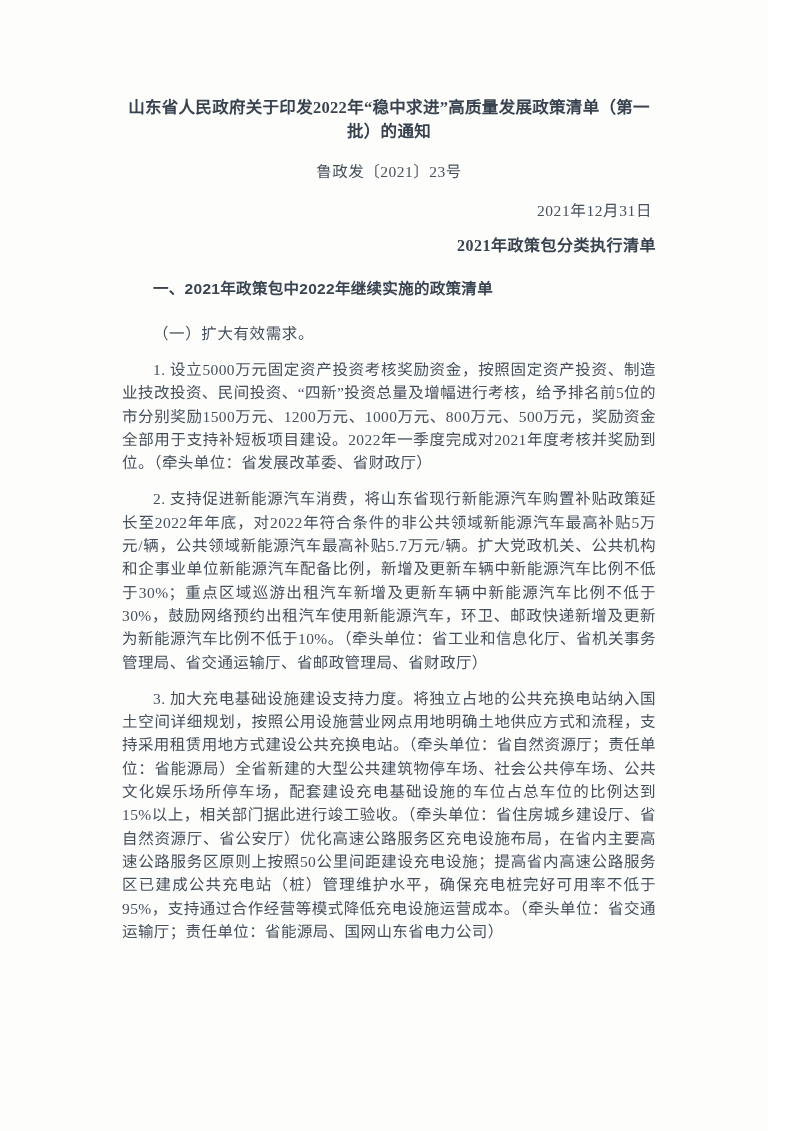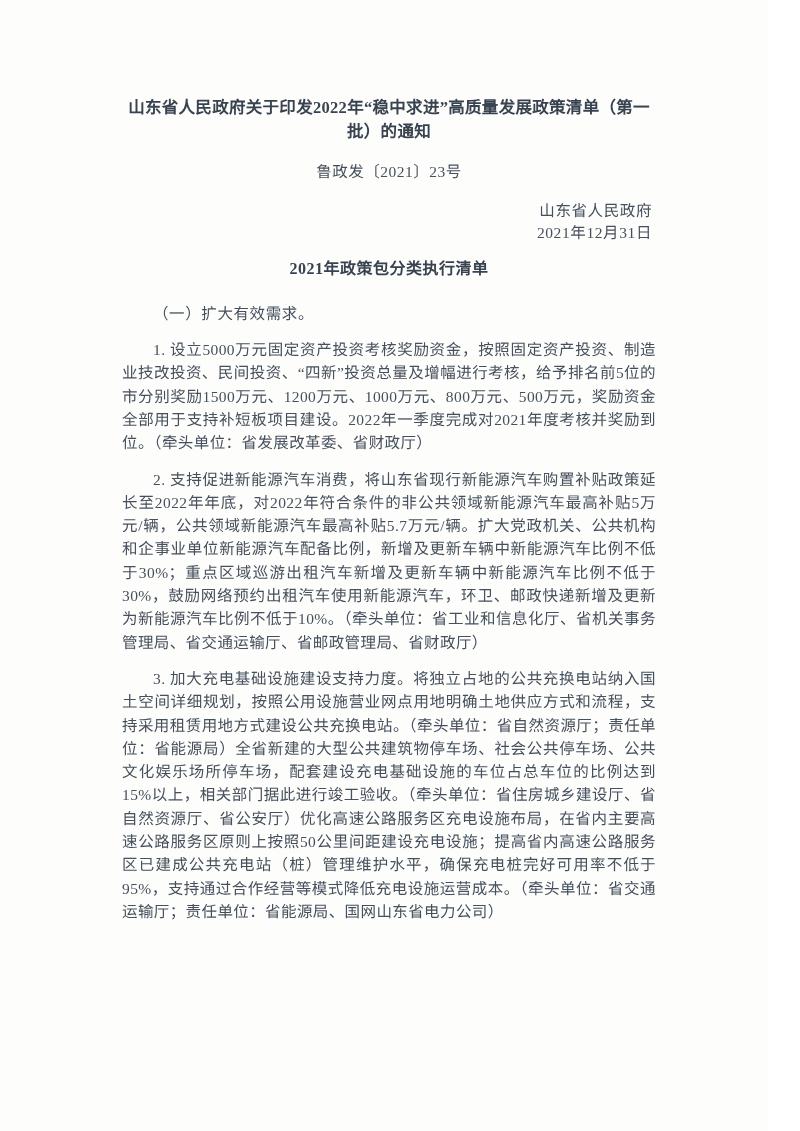--- a/index.html
+++ b/index.html
@@ -48,21 +48,21 @@
     letter-spacing: 0.4px;
   }
   .signature {
     margin: 15px 4px 0 0;
     text-align: right;
     line-height: 22.4px;
     letter-spacing: 0.6px;
   }
   .list-title {
     margin: 12px 0 0 0;
-    text-align: center;
+    text-align: right;
     font-size: 16px;
     font-weight: bold;
     line-height: 24px;
     color: #39434f;
     letter-spacing: 0.5px;
   }
   .section-heading {
     margin: 19px 0 0 0;
     text-indent: 2em;
     font-family: "Liberation Sans", "DejaVu Sans", sans-serif;
@@ -89,26 +89,26 @@
 
 <div class="page">
 
   <h1 class="doc-title">山东省人民政府关于印发2022年“稳中求进”高质量发展政策清单（第一批）的通知</h1>
 
   <div class="doc-number">鲁政发〔2021〕23号</div>
 
 
 
   <div class="signature">
-    <div>山东省人民政府</div>
     <div>2021年12月31日</div>
   </div>
 
   <h2 class="list-title">2021年政策包分类执行清单</h2>
 
+  <h3 class="section-heading">一、2021年政策包中2022年继续实施的政策清单</h3>
 
   <p class="subsection-heading">（一）扩大有效需求。</p>
 
   <p class="policy-item">1. 设立5000万元固定资产投资考核奖励资金，按照固定资产投资、制造业技改投资、民间投资、“四新”投资总量及增幅进行考核，给予排名前5位的市分别奖励1500万元、1200万元、1000万元、800万元、500万元，奖励资金全部用于支持补短板项目建设。2022年一季度完成对2021年度考核并奖励到位。（牵头单位：省发展改革委、省财政厅）</p>
 
   <p class="policy-item">2. 支持促进新能源汽车消费，将山东省现行新能源汽车购置补贴政策延长至2022年年底，对2022年符合条件的非公共领域新能源汽车最高补贴5万元/辆，公共领域新能源汽车最高补贴5.7万元/辆。扩大党政机关、公共机构和企事业单位新能源汽车配备比例，新增及更新车辆中新能源汽车比例不低于30%；重点区域巡游出租汽车新增及更新车辆中新能源汽车比例不低于30%，鼓励网络预约出租汽车使用新能源汽车，环卫、邮政快递新增及更新为新能源汽车比例不低于10%。（牵头单位：省工业和信息化厅、省机关事务管理局、省交通运输厅、省邮政管理局、省财政厅）</p>
 
   <p class="policy-item">3. 加大充电基础设施建设支持力度。将独立占地的公共充换电站纳入国土空间详细规划，按照公用设施营业网点用地明确土地供应方式和流程，支持采用租赁用地方式建设公共充换电站。（牵头单位：省自然资源厅；责任单位：省能源局）全省新建的大型公共建筑物停车场、社会公共停车场、公共文化娱乐场所停车场，配套建设充电基础设施的车位占总车位的比例达到15%以上，相关部门据此进行竣工验收。（牵头单位：省住房城乡建设厅、省自然资源厅、省公安厅）优化高速公路服务区充电设施布局，在省内主要高速公路服务区原则上按照50公里间距建设充电设施；提高省内高速公路服务区已建成公共充电站（桩）管理维护水平，确保充电桩完好可用率不低于95%，支持通过合作经营等模式降低充电设施运营成本。（牵头单位：省交通运输厅；责任单位：省能源局、国网山东省电力公司）</p>
 
 </div>

